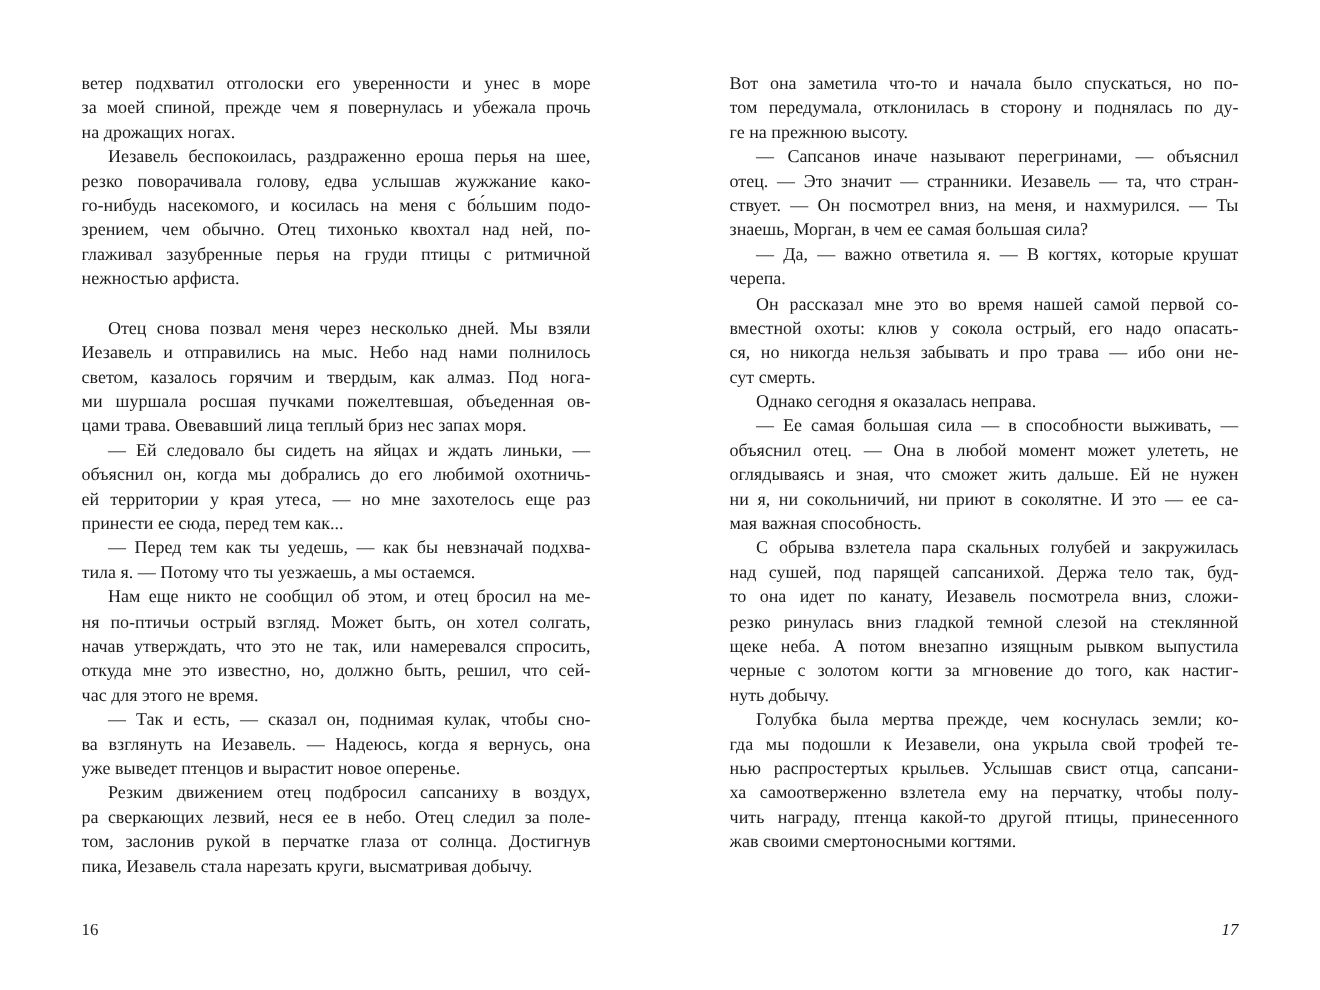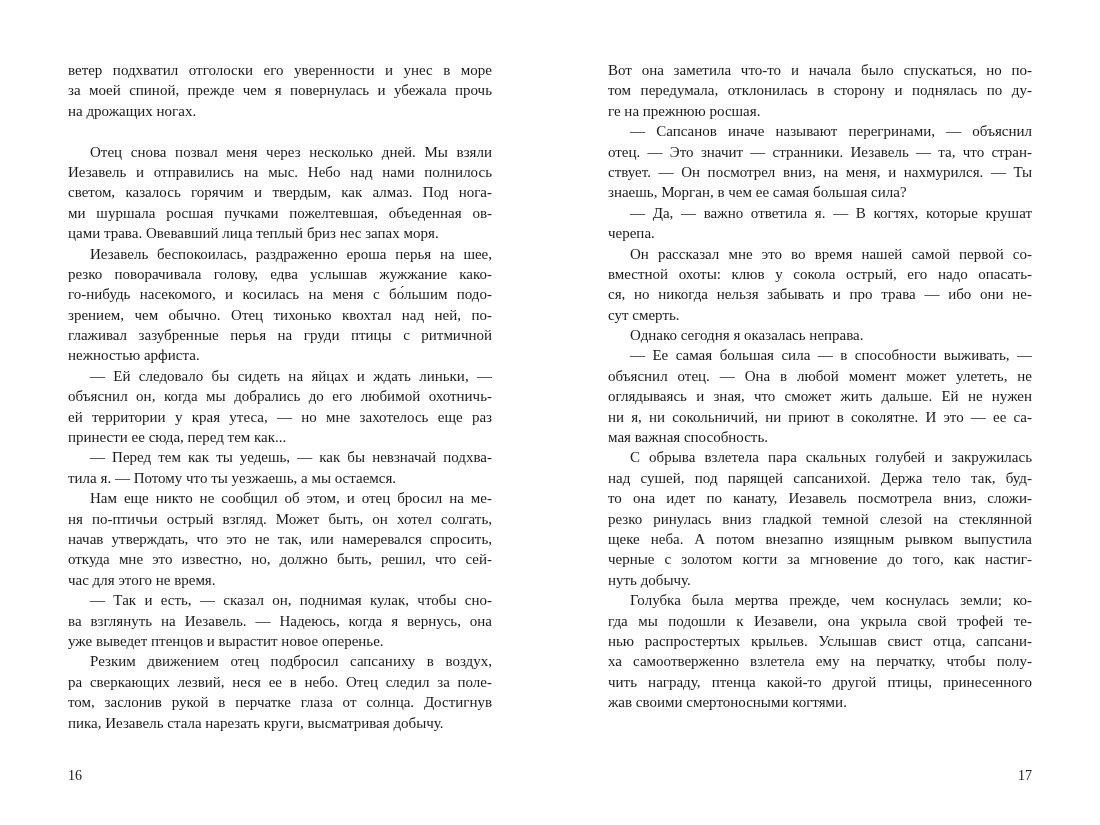--- a/index.html
+++ b/index.html
@@ -39,46 +39,46 @@
   }
   .line.last { text-align-last: left; }
   .line.indent { padding-left: 22px; }
   .folio {
     position: absolute;
     top: 766px;
     font-size: 14px;
     line-height: 20.4px;
   }
   .folio.left { left: 68px; }
-  .folio.right { left: 608px; width: 424px; text-align: right; }
+  .folio.right { left: 608px; width: 424px; text-align: right; font-style: italic; }
 </style>
 </head>
 <body>
 
 <div class="book">
   <div class="text-col left" id="left-text">
       <div class="para">
         <div class="line">ветер подхватил отголоски его уверенности и унес в море</div>
         <div class="line">за моей спиной, прежде чем я повернулась и убежала прочь</div>
         <div class="line last">на дрожащих ногах.</div>
       </div>
-      <div class="para space-before">
-        <div class="line indent">Отец снова позвал меня через несколько дней. Мы взяли</div>
-        <div class="line">Иезавель и отправились на мыс. Небо над нами полнилось</div>
-        <div class="line">светом, казалось горячим и твердым, как алмаз. Под нога-</div>
-        <div class="line">ми шуршала росшая пучками пожелтевшая, объеденная ов-</div>
-        <div class="line last">цами трава. Овевавший лица теплый бриз нес запах моря.</div>
-      </div>
       <div class="para">
         <div class="line indent">Иезавель беспокоилась, раздраженно ероша перья на шее,</div>
         <div class="line">резко поворачивала голову, едва услышав жужжание како-</div>
         <div class="line">го-нибудь насекомого, и косилась на меня с бо́льшим подо-</div>
         <div class="line">зрением, чем обычно. Отец тихонько квохтал над ней, по-</div>
         <div class="line">глаживал зазубренные перья на груди птицы с ритмичной</div>
         <div class="line last">нежностью арфиста.</div>
+      </div>
+      <div class="para space-before">
+        <div class="line indent">Отец снова позвал меня через несколько дней. Мы взяли</div>
+        <div class="line">Иезавель и отправились на мыс. Небо над нами полнилось</div>
+        <div class="line">светом, казалось горячим и твердым, как алмаз. Под нога-</div>
+        <div class="line">ми шуршала росшая пучками пожелтевшая, объеденная ов-</div>
+        <div class="line last">цами трава. Овевавший лица теплый бриз нес запах моря.</div>
       </div>
       <div class="para">
         <div class="line indent">— Ей следовало бы сидеть на яйцах и ждать линьки, —</div>
         <div class="line">объяснил он, когда мы добрались до его любимой охотничь-</div>
         <div class="line">ей территории у края утеса, — но мне захотелось еще раз</div>
         <div class="line last">принести ее сюда, перед тем как...</div>
       </div>
       <div class="para">
         <div class="line indent">— Перед тем как ты уедешь, — как бы невзначай подхва-</div>
         <div class="line last">тила я. — Потому что ты уезжаешь, а мы остаемся.</div>
@@ -99,21 +99,21 @@
         <div class="line indent">Резким движением отец подбросил сапсаниху в воздух,</div>
         <div class="line">ра сверкающих лезвий, неся ее в небо. Отец следил за поле-</div>
         <div class="line">том, заслонив рукой в перчатке глаза от солнца. Достигнув</div>
         <div class="line last">пика, Иезавель стала нарезать круги, высматривая добычу.</div>
       </div>
     </div>
   <div class="text-col right" id="right-text">
       <div class="para">
         <div class="line">Вот она заметила что-то и начала было спускаться, но по-</div>
         <div class="line">том передумала, отклонилась в сторону и поднялась по ду-</div>
-        <div class="line last">ге на прежнюю росшая.</div>
+        <div class="line last">ге на прежнюю высоту.</div>
       </div>
       <div class="para">
         <div class="line indent">— Сапсанов иначе называют перегринами, — объяснил</div>
         <div class="line">отец. — Это значит — странники. Иезавель — та, что стран-</div>
         <div class="line">ствует. — Он посмотрел вниз, на меня, и нахмурился. — Ты</div>
         <div class="line last">знаешь, Морган, в чем ее самая большая сила?</div>
       </div>
       <div class="para">
         <div class="line indent">— Да, — важно ответила я. — В когтях, которые крушат</div>
         <div class="line last">черепа.</div>

